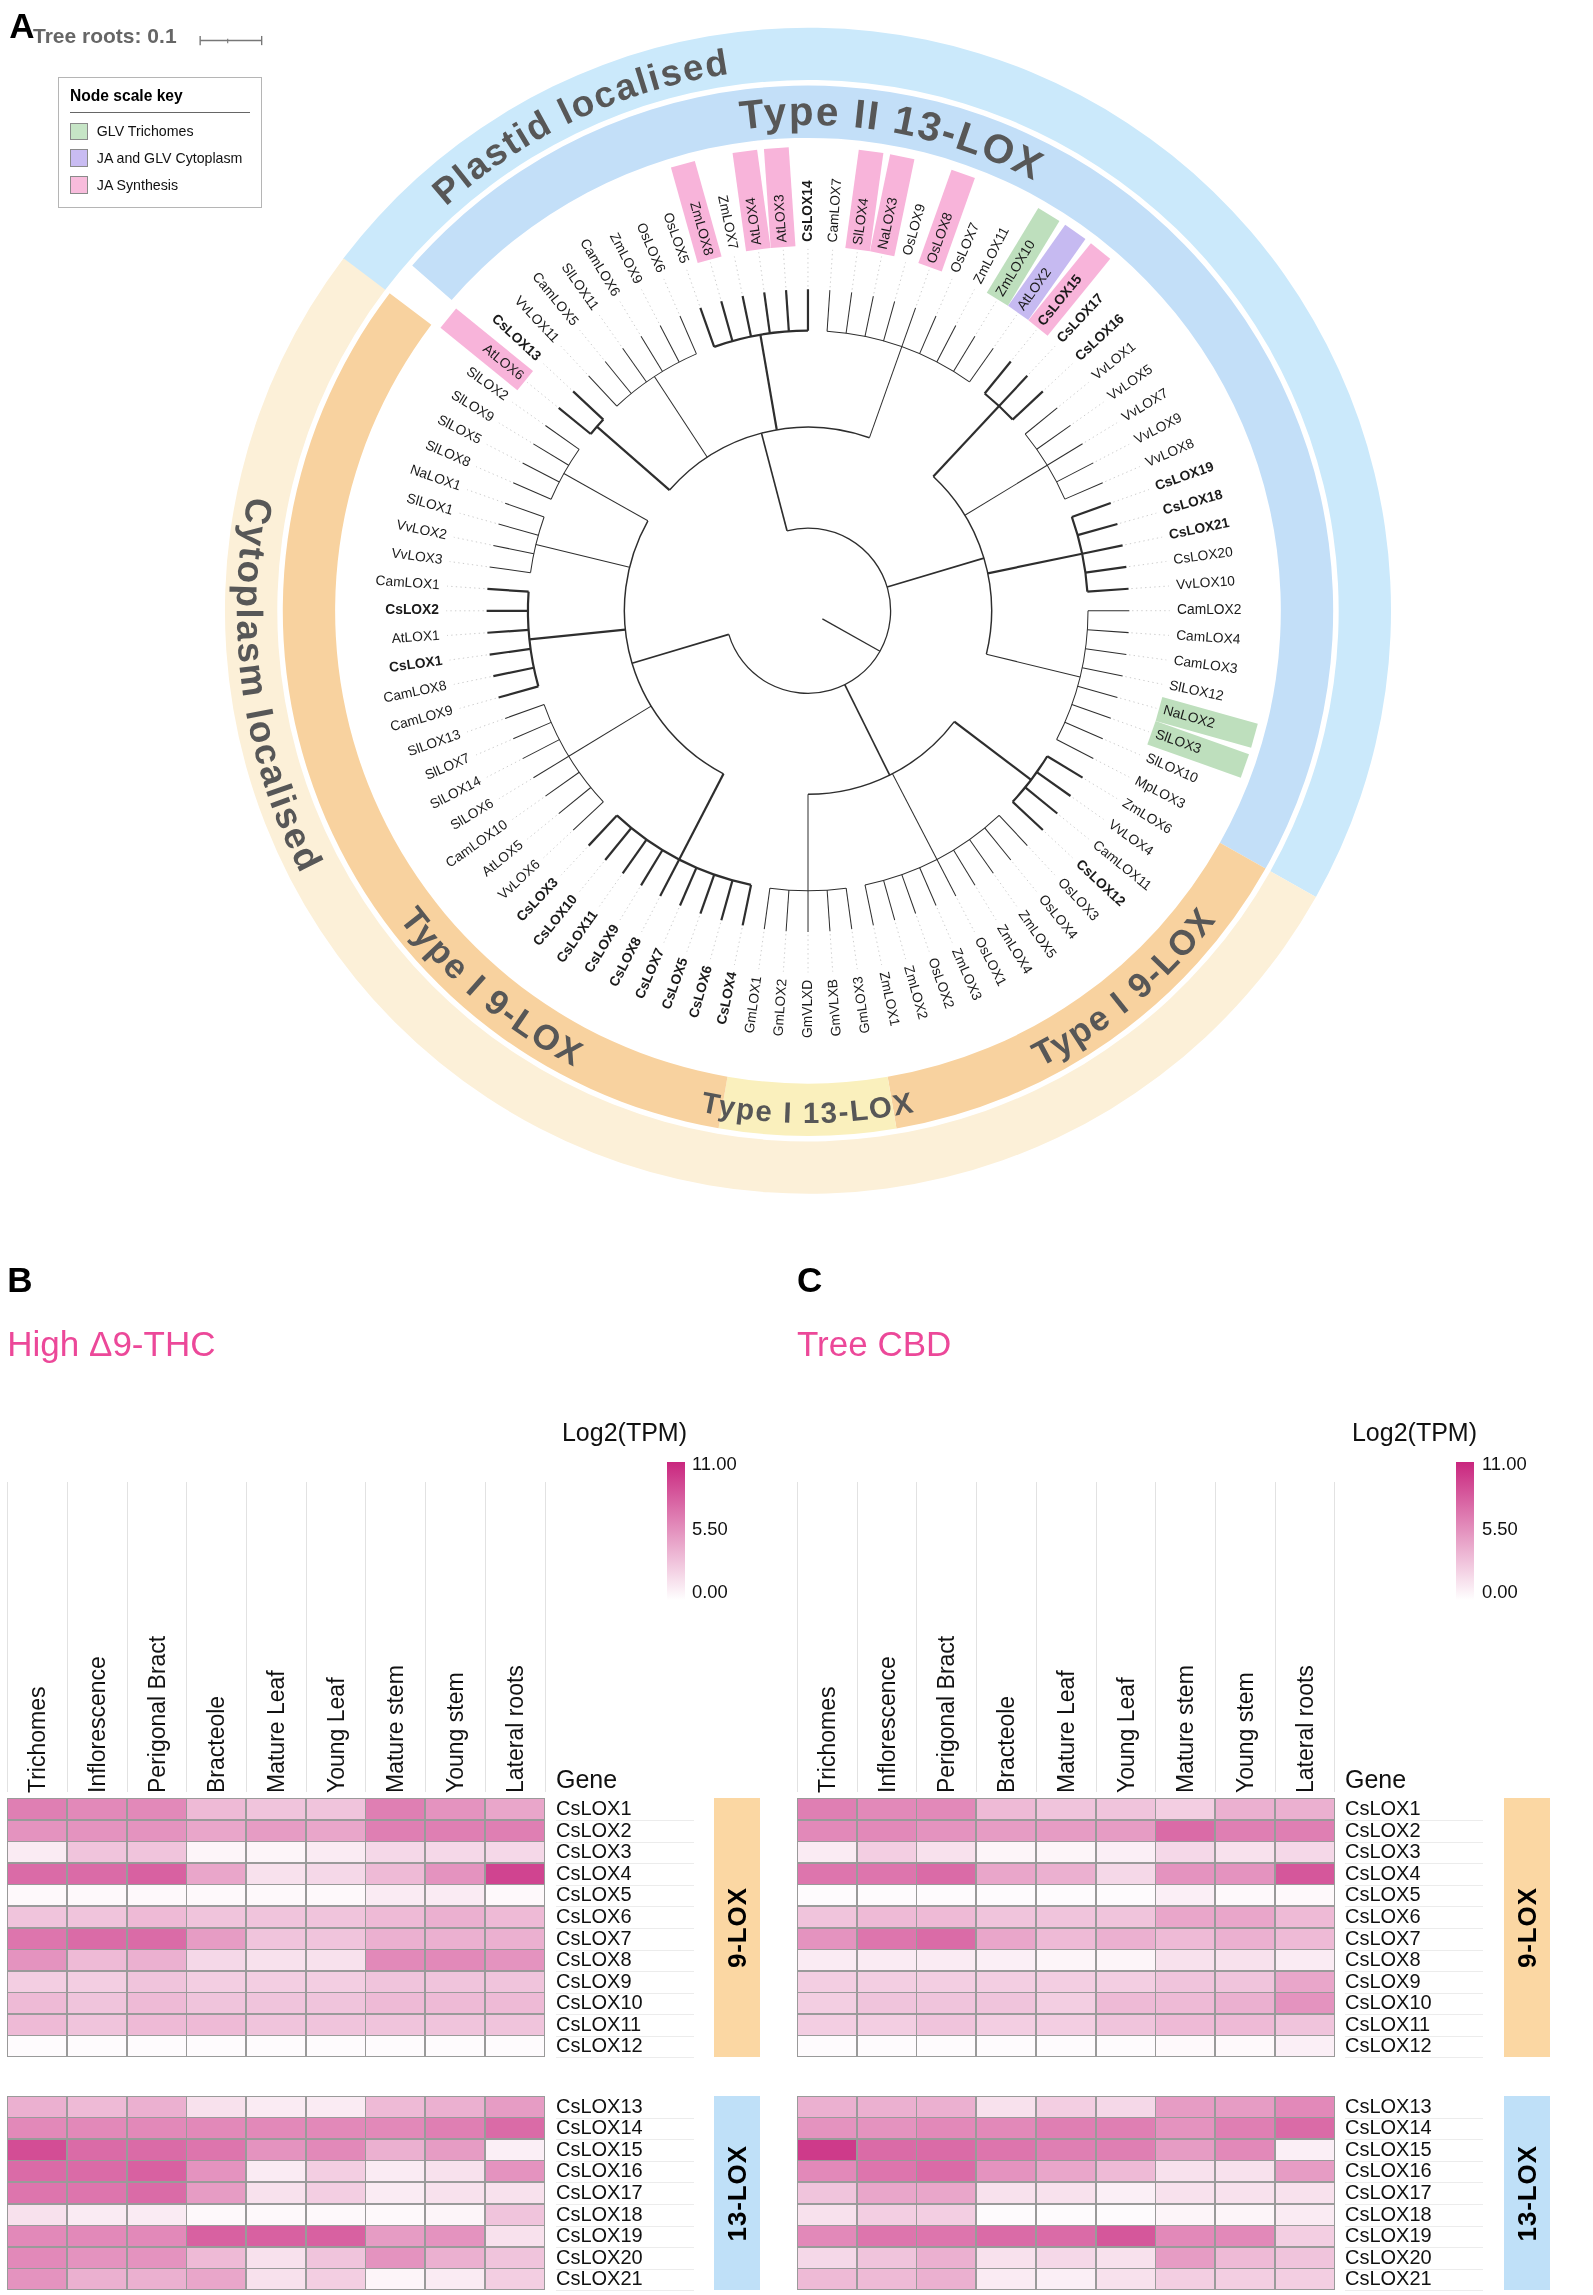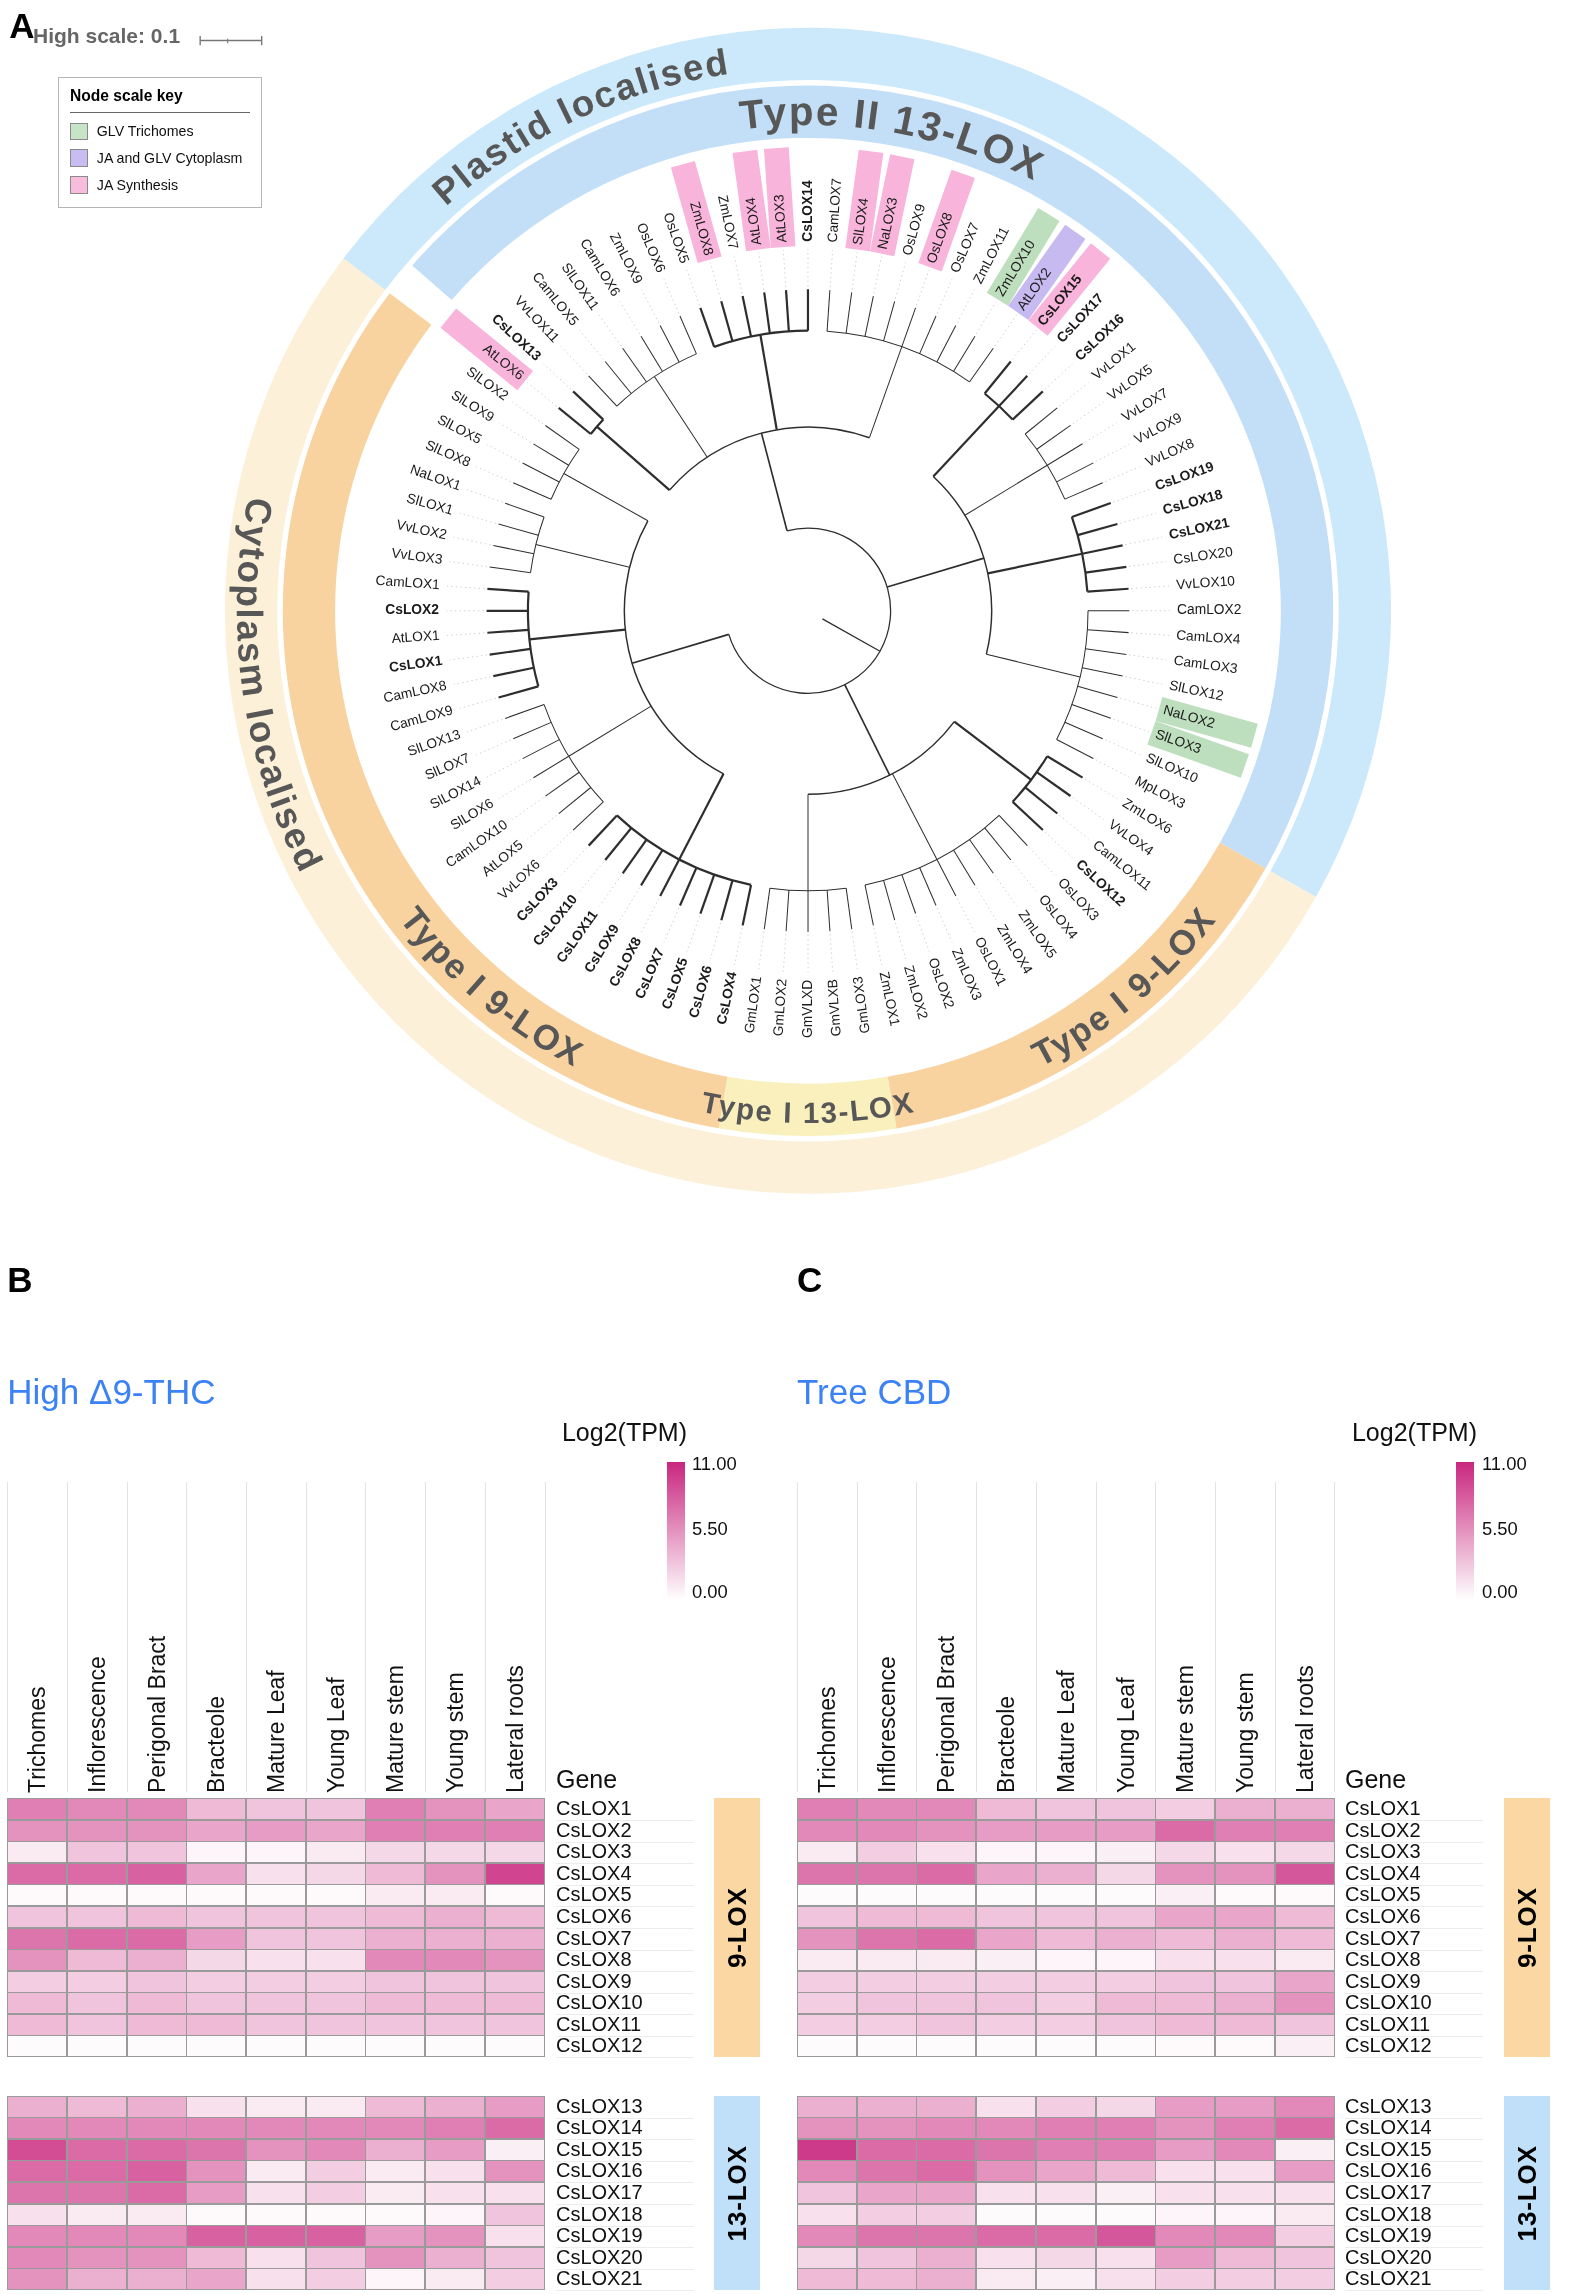--- a/index.html
+++ b/index.html
@@ -1,20 +1,20 @@
 <!DOCTYPE html>
 <html style="font-size:14.7px"><head>
 <meta charset="utf-8">
 <style>
   html,body{margin:0;padding:0;background:#fff;}
   #page{position:relative;width:1593px;height:2296px;background:#fff;overflow:hidden;
         font-family:"Liberation Sans", sans-serif;color:#111;}
   .abs{position:absolute;}
   .panel-letter{font-size:35px;font-weight:700;color:#000;}
-  .panel-title{font-size:35px;font-weight:400;color:#3b82f6;margin-top:48px;}
+  .panel-title{font-size:35px;font-weight:400;color:#ec4899;}
   #tree-scale-label{font-size:21px;font-weight:700;color:#666;}
   
   #legend{left:58px;top:77px;width:180px;border:0.9px solid #b5b5b5;background:#fff;padding:9.2px 11px 13px 11px;}
   #legend .legend-title{font-size:15.6px;font-weight:700;color:#000;border-bottom:1.4px solid #666;padding-bottom:6.4px;margin-bottom:10px;}
   .legend-item{display:flex;align-items:center;margin-top:9.2px;}
   .legend-swatch{width:15.6px;height:15.6px;border:0.9px solid #8a8a8a;margin-right:9.2px;flex:0 0 auto;}
   .legend-label{font-size:14.2px;color:#111;}
   
   .collabel{position:absolute;writing-mode:vertical-rl;transform:rotate(180deg);
             font-size:23px;color:#111;height:309px;line-height:60px;text-align:left;white-space:nowrap;}
@@ -28,21 +28,21 @@
   .cb-bar{position:absolute;width:18.4px;}
   .cb-tick{position:absolute;font-size:18.4px;color:#111;white-space:nowrap;}
 </style>
 </head>
 <body>
 
 <div id="page">
 
   <section>
     <div class="abs panel-letter" style="left:9.2px;top:5.5px;">A</div>
-    <div class="abs" id="tree-scale-label" style="left:33px;top:24px;">High scale: 0.1</div>
+    <div class="abs" id="tree-scale-label" style="left:33px;top:24px;">Tree roots: 0.1</div>
 
     <div class="abs" id="legend">
       <div class="legend-title">Node scale key</div>
       <div id="legend-items">
           <div class="legend-item">
             <span class="legend-swatch" style="background: rgb(198, 229, 198);"></span>
             <span class="legend-label">GLV Trichomes</span>
           </div>
           <div class="legend-item">
             <span class="legend-swatch" style="background: rgb(201, 188, 242);"></span>

